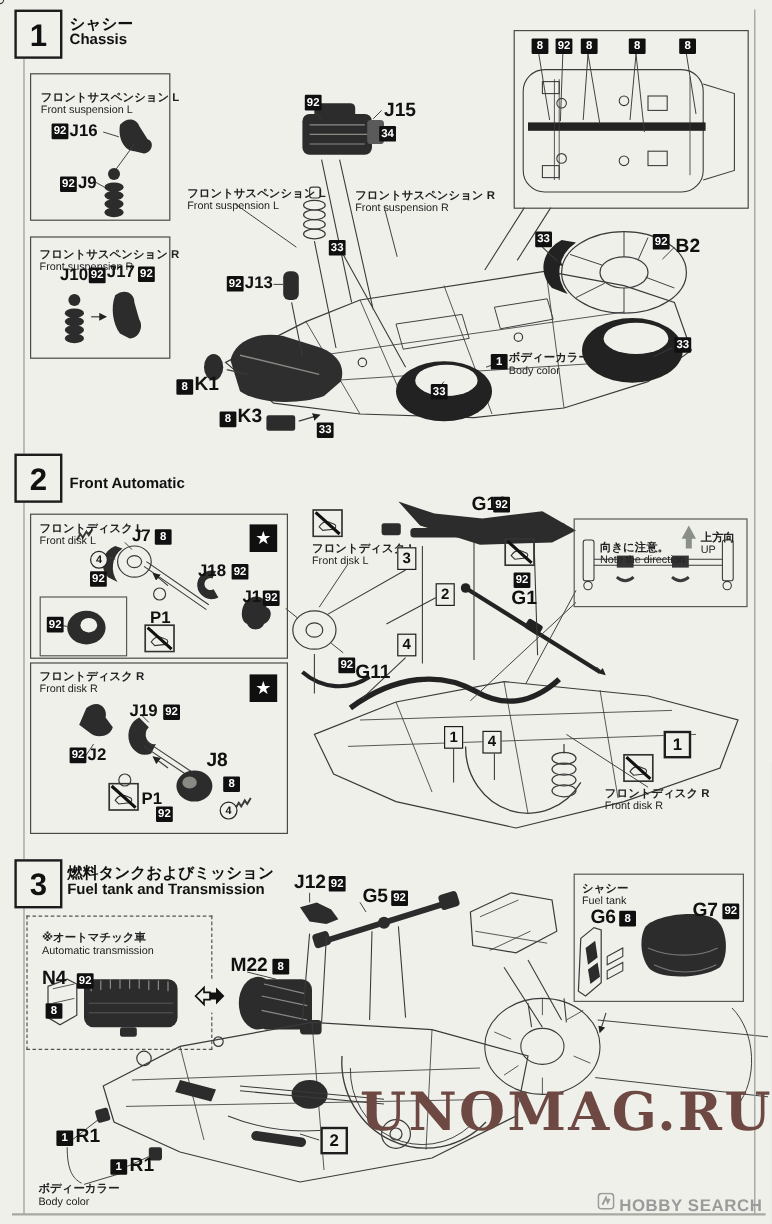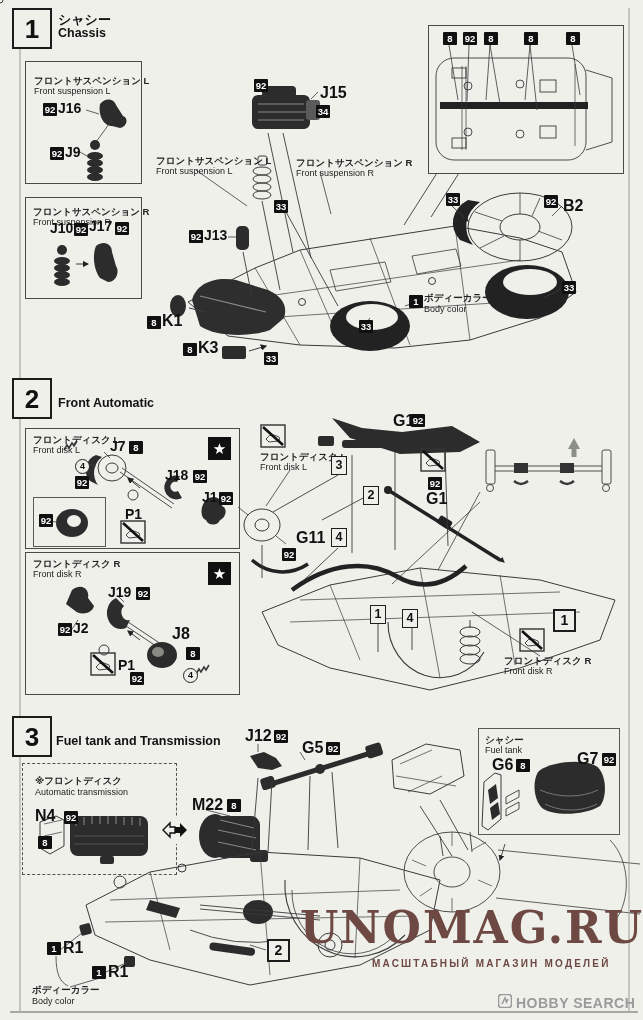--- a/index.html
+++ b/index.html
@@ -389,21 +389,21 @@
       </svg>
   </div>
   <div class="abs jt" style="left:260px;top:451px">フロントディスク L</div>
   <div class="abs et" style="left:260px;top:462px">Front disk L</div>
   <span class="abs part part-lg" style="left:393px;top:413px">G10</span>
   <span class="abs chip" style="left:411px;top:414px">92</span>
   <span class="abs seqbox" style="left:331px;top:456px">3</span>
   <span class="abs seqbox" style="left:363px;top:486px">2</span>
   <span class="abs seqbox" style="left:331px;top:528px">4</span>
   <span class="abs chip" style="left:282px;top:548px">92</span>
-  <span class="abs part part-lg" style="left:296px;top:530px">G11</span>
+  <span class="abs part part-lg" style="left:296px;top:553px">G11</span>
   <div class="abs icon" style="left:420px;top:448px">
     <svg width="26" height="24">
         <rect x="1" y="1" width="24" height="22" fill="none" stroke="#333" stroke-width="1.4"></rect>
         <path d="M6,15 q3,-5 8,-4 l5,2 q2,2 -1,4 l-9,1 z" fill="none" stroke="#333" stroke-width="0.9"></path>
         <path d="M3,3 L23,21" stroke="#111" stroke-width="2.6"></path>
       </svg>
   </div>
   <span class="abs chip" style="left:428px;top:477px">92</span>
   <span class="abs part part-lg" style="left:426px;top:491px">G1</span>
   <span class="abs seqbox" style="left:370px;top:605px">1</span>
@@ -412,28 +412,35 @@
   <div class="abs icon" style="left:519px;top:628px">
     <svg width="26" height="24">
         <rect x="1" y="1" width="24" height="22" fill="none" stroke="#333" stroke-width="1.4"></rect>
         <path d="M6,15 q3,-5 8,-4 l5,2 q2,2 -1,4 l-9,1 z" fill="none" stroke="#333" stroke-width="0.9"></path>
         <path d="M3,3 L23,21" stroke="#111" stroke-width="2.6"></path>
       </svg>
   </div>
   <div class="abs jt" style="left:504px;top:655px">フロントディスク R</div>
   <div class="abs et" style="left:504px;top:666px">Front disk R</div>
 
+  <div class="abs box-thin" style="left:478px;top:432px;width:143px;height:72px">
+    <div class="abs jt" style="left:21px;top:17px">向きに注意。</div>
+    <div class="abs et" style="left:21px;top:28px">Note the direction.</div>
+    <div class="abs jt" style="left:105px;top:9px">上方向</div>
+    <div class="abs et" style="left:105px;top:20px">UP</div>
+  </div>
 
   <div class="abs step-box" style="left:12px;top:716px">
     <span class="step-num">3</span>
   </div>
+  <div class="abs step-ja" style="left:56px;top:719px">燃料タンクおよびミッション</div>
   <div class="abs step-en" style="left:56px;top:734px">Fuel tank and Transmission</div>
 
   <div class="abs box-dashed" style="left:22px;top:763px;width:153px;height:110px">
-    <div class="abs jt" style="left:12px;top:11px">※フロントディスク</div>
+    <div class="abs jt" style="left:12px;top:11px">※オートマチック車</div>
     <div class="abs et" style="left:12px;top:23px">Automatic transmission</div>
     <span class="abs part part-lg" style="left:12px;top:44px">N4</span>
     <span class="abs chip" style="left:41px;top:47px">92</span>
     <span class="abs chip" style="left:15px;top:72px">8</span>
   </div>
 
   <div class="abs icon" style="left:161px;top:816px">
     <svg width="28" height="28">
       <rect x="0" y="0" width="28" height="28" style="fill:var(--paper)"></rect>
       <path d="M2,14 L9,7 V11 H14 V17 H9 V21 Z" fill="none" stroke="#111" stroke-width="1.4"></path>
@@ -459,21 +466,20 @@
 
   <span class="abs chip" style="left:47px;top:942px">1</span>
   <span class="abs part part-lg" style="left:63px;top:940px">R1</span>
   <span class="abs chip" style="left:92px;top:966px">1</span>
   <span class="abs part part-lg" style="left:108px;top:964px">R1</span>
   <div class="abs jt" style="left:32px;top:984px">ボディーカラー</div>
   <div class="abs et" style="left:32px;top:996px">Body color</div>
   <span class="abs refbox" style="left:267px;top:939px">2</span>
 
   <div class="abs" id="wm-title">UNOMAG.RU</div>
-  <div class="abs" id="wm-sub">МАСШТАБНЫЙ МАГАЗИН МОДЕЛЕЙ</div>
 
   <div class="abs" id="footer-logo">
     <span class="icon">
       <svg width="14" height="14">
           <rect x="0.5" y="0.5" width="13" height="13" rx="3" fill="none" stroke="#9b9b9b" stroke-width="1.6"></rect>
           <path d="M4,10 L7,4 L8.5,8 L10,5" fill="none" stroke="#9b9b9b" stroke-width="1.6"></path>
         </svg>
     </span>
     <span class="txt">HOBBY SEARCH</span>
   </div>

